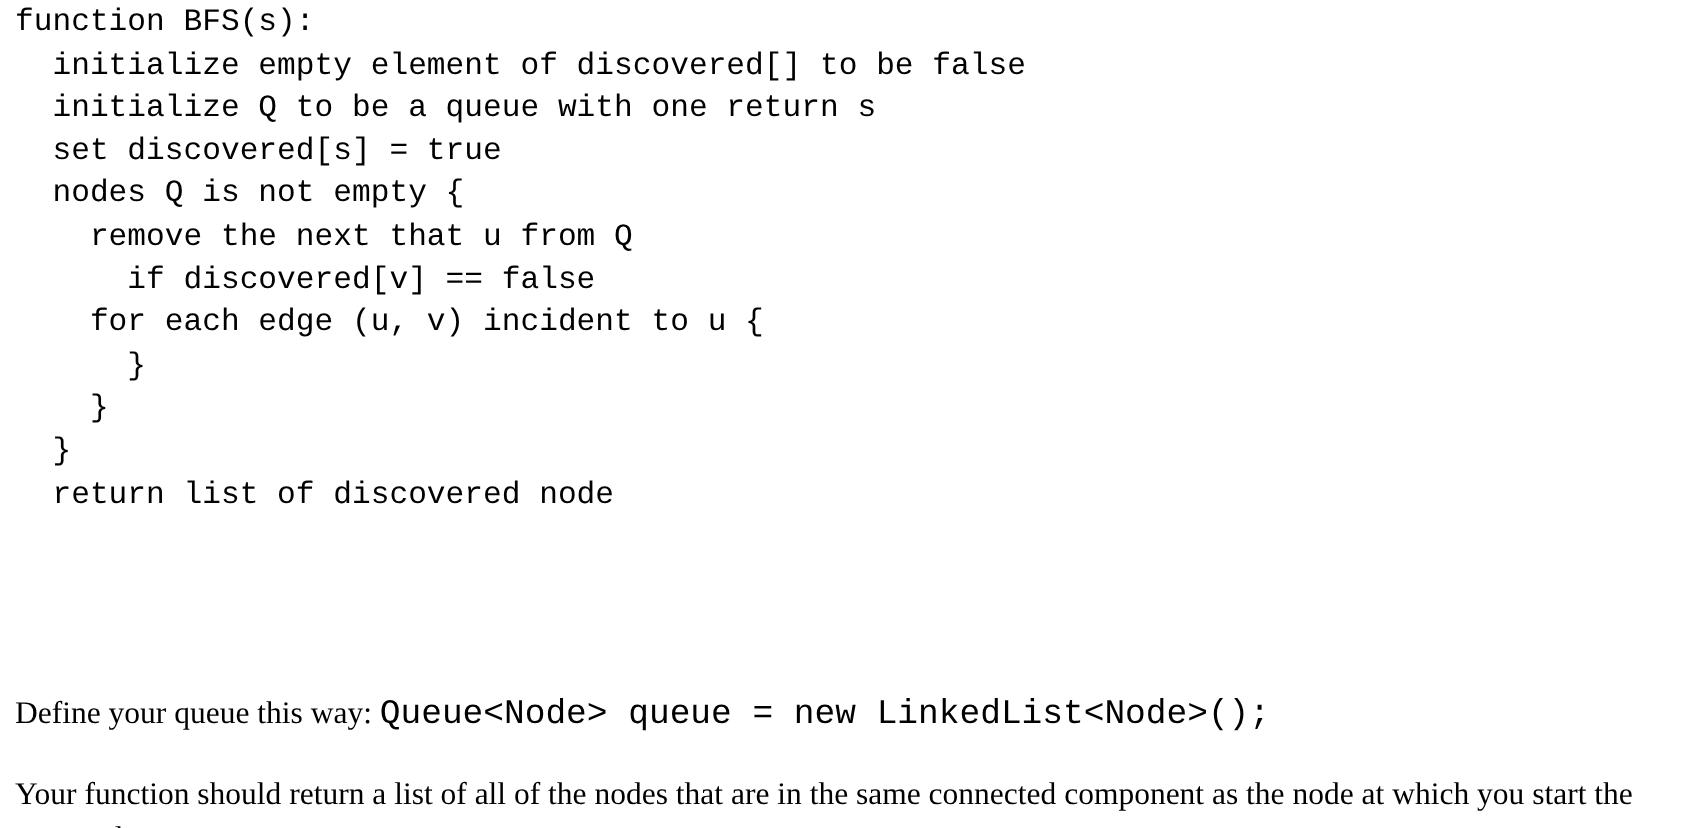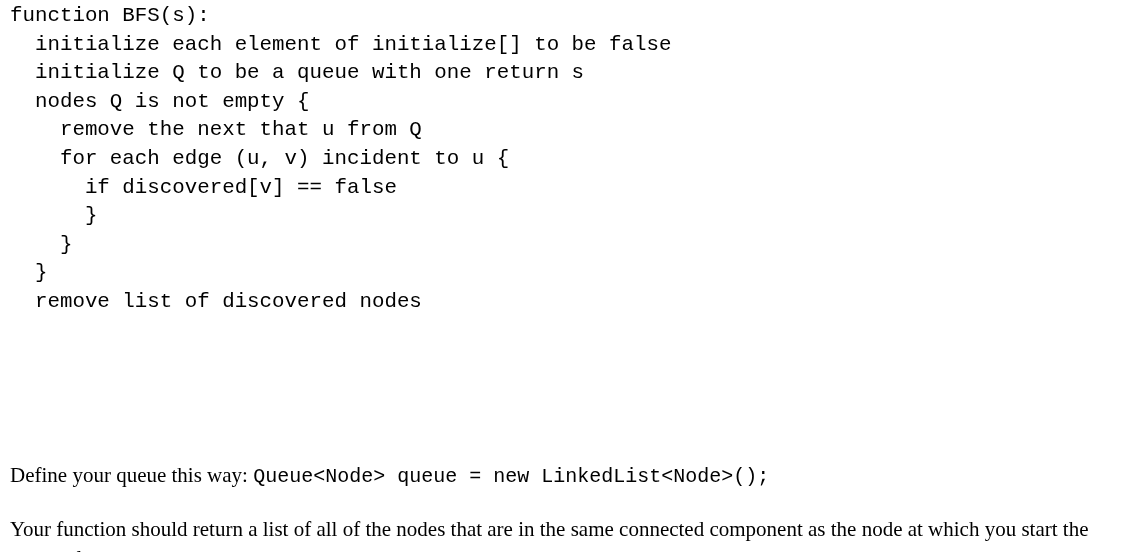--- a/index.html
+++ b/index.html
@@ -58,40 +58,41 @@
     top: 440px;
   }
 
   .para-return {
     top: 494px;
     width: 1116px;
   }
 
   .inline-code {
     font-family: "Liberation Mono", "DejaVu Sans Mono", monospace;
-    font-size: 20px;
+    font-size: 23px;
     white-space: pre;
   }
 </style>
 </head>
 <body>
 
 <div class="page">
 
   <div class="code-block">
     <div class="code-line">function BFS(s):</div>
-    <div class="code-line">  initialize each element of initialize[] to be false</div>
+    <div class="code-line">  initialize empty element of discovered[] to be false</div>
     <div class="code-line">  initialize Q to be a queue with one return s</div>
+    <div class="code-line">  set discovered[s] = true</div>
     <div class="code-line">  nodes Q is not empty {</div>
     <div class="code-line">    remove the next that u from Q</div>
+    <div class="code-line">      if discovered[v] == false</div>
     <div class="code-line">    for each edge (u, v) incident to u {</div>
-    <div class="code-line">      if discovered[v] == false</div>
     <div class="code-line">      }</div>
     <div class="code-line">    }</div>
     <div class="code-line">  }</div>
-    <div class="code-line">  remove list of discovered nodes</div>
+    <div class="code-line">  return list of discovered node</div>
   </div>
 
   <p class="prose para-define"><span>Define your queue this way: </span><span class="inline-code">Queue&lt;Node&gt; queue = new LinkedList&lt;Node&gt;();</span></p>
 
   <p class="prose para-return">Your function should return a list of all of the nodes that are in the same connected component as the node at which you start the traversal.</p>
 
 </div>
 
 </body></html>

